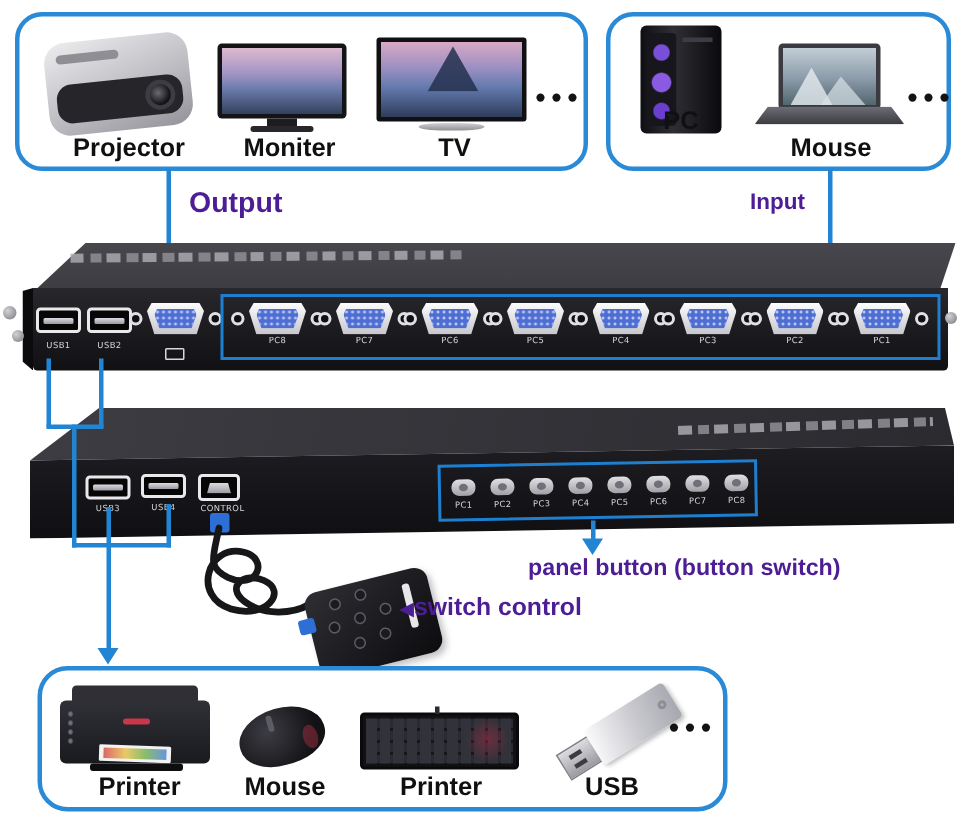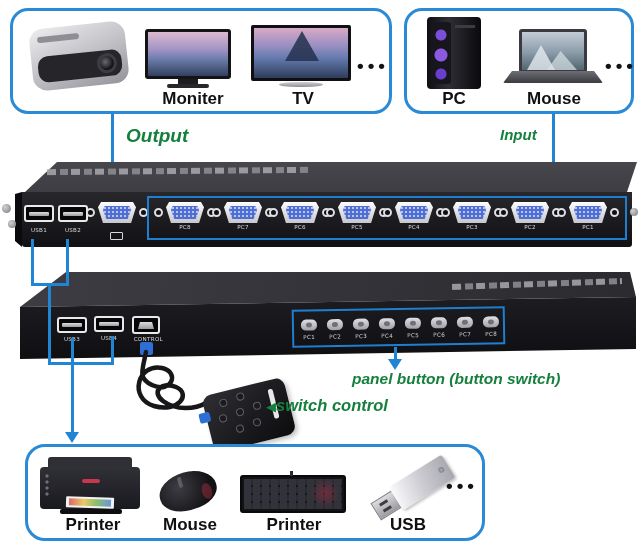--- a/index.html
+++ b/index.html
@@ -6,21 +6,21 @@
   html,body{margin:0;padding:0;background:#ffffff;}
   #scene{position:relative;width:640px;height:549px;background:#ffffff;overflow:hidden;
          font-family:"Liberation Sans","DejaVu Sans",sans-serif;}
   .abs{position:absolute;}
   
   .bluebox{position:absolute;border:3px solid #2a8ad6;border-radius:18px;background:#ffffff;box-sizing:border-box;}
   
   .dev-label{position:absolute;font-size:17px;font-weight:600;color:#101010;text-align:center;}
   .dots{position:absolute;font-size:19px;font-weight:700;letter-spacing:4px;color:#131313;}
   
-  .bluetext{position:absolute;color:#15803d;font-weight:700;font-style:italic;}
+  .bluetext{position:absolute;color:#4c1d95;font-weight:700;}
   
   .bline{position:absolute;background:#2285d4;}
   .arrow-down{position:absolute;width:0;height:0;border-left:7px solid transparent;border-right:7px solid transparent;border-top:11px solid #2285d4;}
   
   .face{position:absolute;left:0;width:640px;height:92px;}
   .printstrip{position:absolute;height:6px;opacity:.85;filter:blur(.4px);
     background:repeating-linear-gradient(90deg,#a9a9af 0 9px,transparent 9px 13px,#8f8f96 13px 21px,transparent 21px 24px);}
   .usbport{position:absolute;border:2px solid #e9e9ec;border-radius:3px;background:#060607;box-sizing:border-box;}
   .usbport::after{content:"";position:absolute;left:3px;right:3px;top:50%;margin-top:-2px;height:4px;
     background:linear-gradient(#dcdce0,#9a9aa0);border-radius:1px;}
@@ -65,20 +65,21 @@
       <div class="abs" style="left:22px;top:55px;width:42px;height:4px;background:#28282c;border-radius:2px;"></div>
     </div>
 
     <div class="abs" style="left:238px;top:14px;width:100px;height:66px;">
       <div class="abs" style="left:0;top:0;width:100px;height:56px;background:#101013;border-radius:2px;"></div>
       <div class="abs" style="left:3px;top:3px;width:94px;height:50px;background:linear-gradient(180deg,#d8a9c5 0%,#9a8fc2 35%,#647bae 60%,#2e3c5c 100%);"></div>
       <div class="abs" style="left:34px;top:6px;width:34px;height:30px;background:#23304e;clip-path:polygon(50% 0,100% 100%,0 100%);opacity:.85;"></div>
       <div class="abs" style="left:28px;top:57px;width:44px;height:5px;background:linear-gradient(#d2d2d6,#8e8e94);border-radius:50%/60%;"></div>
     </div>
     <span class="dots" style="left:344px;top:44px;">•••</span>
+    <span class="dev-label" style="left:18px;top:78px;width:110px;">Projector</span>
     <span class="dev-label" style="left:130px;top:78px;width:100px;text-align:center;">Moniter</span>
     <span class="dev-label" style="left:250px;top:78px;width:80px;">TV</span>
   </div>
 
   <div class="bluebox" style="left:404px;top:8px;width:230px;height:106px;">
 
     <div class="abs" style="left:20px;top:6px;width:54px;height:72px;">
       <div class="abs" style="inset:0;background:linear-gradient(90deg,#0f0f12,#2e2e34 40%,#0a0a0d);border-radius:4px;"></div>
       <div class="abs" style="left:4px;top:5px;width:20px;height:62px;border-radius:3px;background:
         radial-gradient(circle at 10px 13px,#7a4fd8 0 5px,transparent 6px),
@@ -88,21 +89,21 @@
     </div>
 
     <div class="abs" style="left:96px;top:18px;width:100px;height:60px;">
       <div class="abs" style="left:16px;top:0;width:68px;height:44px;background:#3a3a40;border-radius:3px;"></div>
       <div class="abs" style="left:19px;top:3px;width:62px;height:38px;background:linear-gradient(180deg,#c2cdd6 0%,#8a9aa8 55%,#51666f 100%);"></div>
       <div class="abs" style="left:24px;top:16px;width:28px;height:25px;background:#e4ebef;clip-path:polygon(50% 0,100% 100%,0 100%);opacity:.8;"></div>
       <div class="abs" style="left:44px;top:22px;width:30px;height:19px;background:#d8e2e7;clip-path:polygon(45% 0,100% 100%,0 100%);opacity:.7;"></div>
       <div class="abs" style="left:0;top:42px;width:100px;height:12px;background:linear-gradient(#6e6e76,#3a3a40);clip-path:polygon(9% 0,91% 0,100% 100%,0 100%);border-radius:2px;"></div>
     </div>
     <span class="dots" style="left:198px;top:44px;">•••</span>
-    <span class="dev-label" style="left:12px;top:78px;width:70px;">PC</span>
+    <span class="dev-label" style="left:12px;top:60px;width:70px;">PC</span>
     <span class="dev-label" style="left:102px;top:78px;width:90px;">Mouse</span>
   </div>
 
   <span class="bluetext" style="left:126px;top:125px;font-size:19px;">Output</span>
   <div class="bline" style="left:111px;top:113px;width:3px;height:81px;"></div>
   <div class="arrow-down" style="left:105px;top:193px;"></div>
 
   <span class="bluetext" style="left:500px;top:126px;font-size:15px;">Input</span>
   <div class="bline" style="left:552px;top:113px;width:3px;height:75px;"></div>
   <div class="arrow-down" style="left:546px;top:187px;"></div>

